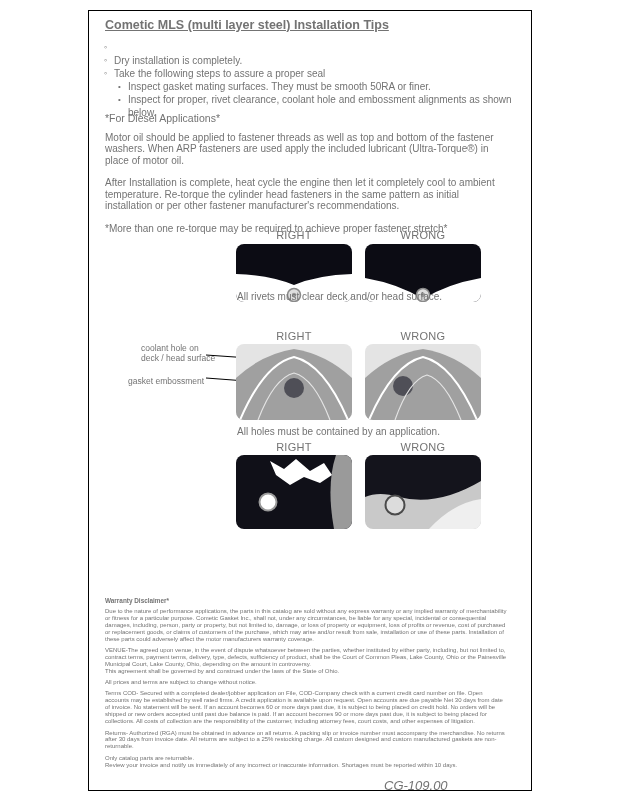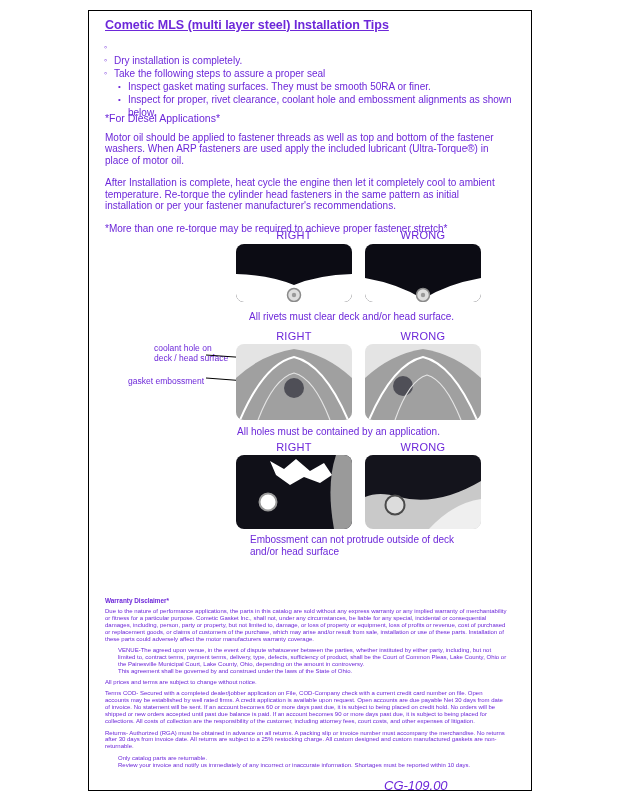--- a/index.html
+++ b/index.html
@@ -1,22 +1,22 @@
 <!DOCTYPE html>
 <html><head>
 <meta charset="utf-8">
 <style>
   html,body{margin:0;padding:0;background:#ffffff;}
   .page{
     position:relative;width:618px;height:800px;background:#ffffff;
-    font-family:"Liberation Sans", sans-serif;color:#6d28d9;overflow:hidden;
+    font-family:"Liberation Sans", sans-serif;color:#737373;overflow:hidden;
   }
   .frame{position:absolute;left:88px;top:10px;width:442px;height:779px;border:1px solid #000;}
   .abs{position:absolute;}
-  .pre{white-space:pre-line;margin-left:13px;}
+  .pre{white-space:pre-line;}
 
   .title{left:105px;top:18px;font-size:12.5px;font-weight:bold;text-decoration:underline;}
 
   .tips{left:104px;top:41px;width:410px;font-size:10px;line-height:13px;}
   .tip-row{display:flex;align-items:flex-start;}
   .tip-row .b{width:10px;font-size:9px;line-height:13px;text-align:left;flex:0 0 10px;}
   .sub{margin-left:14px;}
   .sub .b{font-size:8px;}
 
   .diesel{left:105px;top:113px;width:400px;font-size:10px;line-height:11.5px;}
@@ -61,21 +61,21 @@
     </div>
     <div class="tip-row sub">
       <span class="b">•</span>
       <span>Inspect for proper, rivet clearance, coolant hole and embossment alignments as shown below.</span>
     </div>
   </div>
 
   <div class="abs diesel">
     <div class="h">*For Diesel Applications*</div>
     <div class="p">Motor oil should be applied to fastener threads as well as top and bottom of the fastener washers. When ARP fasteners are used apply the included lubricant (Ultra-Torque®) in place of motor oil.</div>
-    <div class="p">After Installation is complete, heat cycle the engine then let it completely cool to ambient temperature. Re-torque the cylinder head fasteners in the same pattern as initial installation or per your fastener manufacturer's recommendations.</div>
+    <div class="p">After Installation is complete, heat cycle the engine then let it completely cool to ambient temperature. Re-torque the cylinder head fasteners in the same pattern as initial installation or per other fastener manufacturer's recommendations.</div>
     <div class="p">*More than one re-torque may be required to achieve proper fastener stretch*</div>
   </div>
 
   <div class="abs rw" style="left:236px;top:229px;">RIGHT</div>
   <div class="abs rw" style="left:365px;top:229px;">WRONG</div>
 
   <div class="abs panel" style="left:236px;top:244px;">
     <svg viewBox="0 0 116 58" width="116" height="58">
       <rect width="116" height="58" fill="#0c0c14"></rect>
       <path d="M0,58 L0,30 Q34,31 58,41 Q82,31 116,30 L116,58 Z" fill="#ffffff"></path>
@@ -84,21 +84,21 @@
     </svg>
   </div>
   <div class="abs panel" style="left:365px;top:244px;">
     <svg viewBox="0 0 116 58" width="116" height="58">
       <rect width="116" height="58" fill="#0c0c14"></rect>
       <path d="M0,58 L0,34 Q34,40 58,55 Q82,40 116,34 L116,58 Z" fill="#ffffff"></path>
       <circle cx="58" cy="51" r="6.5" fill="#dedede" stroke="#8a8a8a" stroke-width="1.5"></circle>
       <circle cx="58" cy="51" r="2.2" fill="#9a9a9a"></circle>
     </svg>
   </div>
-  <div class="abs cap" style="left:237px;top:311px;margin-left:12px;">All rivets must clear deck and/or head surface.</div>
+  <div class="abs cap" style="left:237px;top:291px;">All rivets must clear deck and/or head surface.</div>
 
   <div class="abs rw" style="left:236px;top:330px;">RIGHT</div>
   <div class="abs rw" style="left:365px;top:330px;">WRONG</div>
 
   <div class="abs sidelabel pre" style="left:141px;top:343px;">coolant hole on
 deck / head surface</div>
   <div class="abs sidelabel" style="left:122px;top:376px;margin-left:6px;">gasket embossment</div>
 
   <svg class="abs" style="left:206px;top:350px;" viewBox="0 0 92 40" width="92" height="40">
     <line x1="0" y1="5" x2="72" y2="10" stroke="#000" stroke-width="1"></line>
@@ -137,22 +137,20 @@
     </svg>
   </div>
   <div class="abs panel" style="left:365px;top:455px;">
     <svg viewBox="0 0 116 74" width="116" height="74">
       <rect width="116" height="74" fill="#c9c9c9"></rect>
       <path d="M0,0 L116,0 L116,26 Q72,52 34,42 Q14,36 0,42 Z" fill="#14141c"></path>
       <path d="M64,74 Q88,48 116,44 L116,74 Z" fill="#efefef"></path>
       <circle cx="30" cy="50" r="9.5" fill="#dcdcdc" stroke="#4a4a4a" stroke-width="2"></circle>
     </svg>
   </div>
-  <div class="abs cap pre" style="left:237px;top:534px;">Embossment can not protrude outside of deck
-and/or head surface</div>
 
   <div class="abs warranty">
     <div class="h">Warranty Disclaimer*</div>
     <div class="p">Due to the nature of performance applications, the parts in this catalog are sold without any express warranty or any implied warranty of merchantability or fitness for a particular purpose.  Cometic Gasket Inc., shall not, under any circumstances, be liable for any special, incidental or consequential damages, including, person, party or property, but not limited to, damage, or loss of property or equipment, loss of profits or revenue, cost of purchased or replacement goods, or claims of customers of the purchase, which may arise and/or result from sale, installation or use of these parts.  Installation of these parts could adversely affect the motor manufacturers warranty coverage.</div>
     <div class="p pre">VENUE-The agreed upon venue, in the event of dispute whatsoever between the parties, whether instituted by either party, including, but not limited to, contract terms, payment terms, delivery, type, defects, sufficiency of product, shall be the Court of Common Pleas, Lake County, Ohio or the Painesville Municipal Court, Lake County, Ohio, depending on the amount in controversy.
 This agreement shall be governed by and construed under the laws of the State of Ohio.</div>
     <div class="p">All prices and terms are subject to change without notice.</div>
     <div class="p">Terms COD- Secured with a completed dealer/jobber application on File, COD-Company check with a current credit card number on file.  Open accounts may be established by well rated firms.  A credit application is available upon request.  Open accounts are due payable Net 30 days from date of invoice.  No statement will be sent.  If an account becomes 60 or more days past due, it is subject to being placed on credit hold.  No orders will be shipped or new orders accepted until past due balance is paid.  If an account becomes 90 or more days past due, it is subject to being placed for collections.  All costs of collection are the responsibility of the customer, including attorney fees, court costs, and other expenses of litigation.</div>
     <div class="p">Returns- Authorized (RGA) must be obtained in advance on all returns.  A packing slip or invoice number must accompany the merchandise.  No returns after 30 days from invoice date.  All returns are subject to a 25% restocking charge.  All custom designed and custom manufactured gaskets are non-returnable.</div>
     <div class="p pre">Only catalog parts are returnable.

